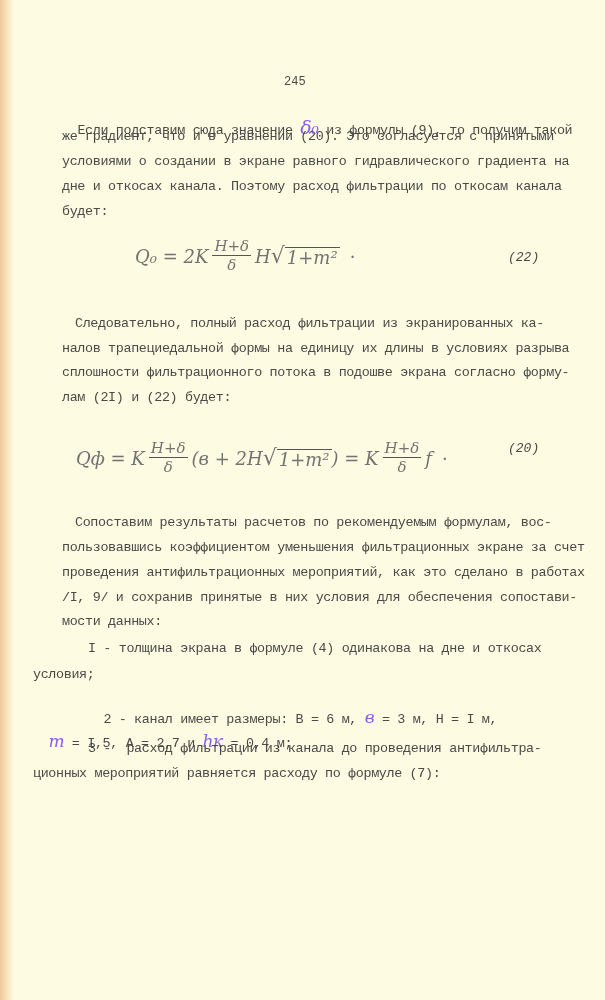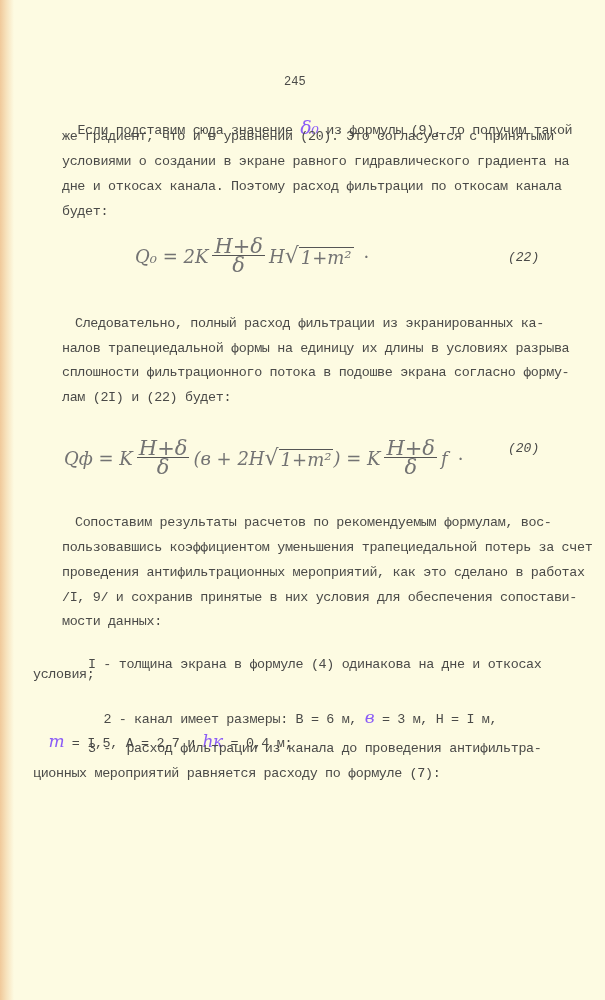--- a/index.html
+++ b/index.html
@@ -25,21 +25,21 @@
     }
     .inline-math {
       font-family: "DejaVu Serif", serif; font-style: italic;
       font-size: 19px; color: #8b5cf6;
     }
     .formula {
       position: absolute; display: flex; align-items: center;
       font-family: "DejaVu Serif", serif; font-style: italic;
       color: #737373; font-size: 18px;
     }
-    .frac { display: inline-flex; flex-direction: column; align-items: center; margin: 0 4px; font-size: 21px; }
+    .frac { display: inline-flex; flex-direction: column; align-items: center; margin: 0 4px; font-size: 15px; }
     .frac .num { padding: 0 2px 1px 2px; border-bottom: 1.2px solid #555; line-height: 16px; }
     .frac .den { line-height: 18px; }
     .sqrt { display: inline-flex; align-items: stretch; }
     .sqrt .rad-sign { font-size: 22px; line-height: 22px; font-style: normal; }
     .sqrt .rad-body { border-top: 1.2px solid #555; padding: 0 2px; line-height: 20px; margin-top: 2px; }
     .eq-num {
       position: absolute; font-family: "Liberation Mono", monospace;
       font-size: 13px; color: #4a4a48; font-style: italic;
     }
   </style>
@@ -71,21 +71,21 @@
   </span>
   <span style="margin-left:10px; font-style:normal;">·</span>
 </div>
 <div class="eq-num" style="left:508px; top:250px;">(22)</div>
 
 <div class="line" style="left:75px; top:315px;">Следовательно, полный расход фильтрации из экранированных ка-</div>
 <div class="line" style="left:62px; top:340px;">налов трапециедальной формы на единицу их длины в условиях разрыва</div>
 <div class="line" style="left:62px; top:364px;">сплошности фильтрационного потока в подошве экрана согласно форму-</div>
 <div class="line" style="left:62px; top:389px;">лам (2I) и (22) будет:</div>
 
-<div class="formula" style="left:64px; top:440px;justify-content:flex-end;">
+<div class="formula" style="left:76px; top:440px;justify-content:flex-end;">
   <span>Qф = K</span>
   <span class="frac">
     <span class="num">H+δ</span>
     <span class="den">δ</span>
   </span>
   <span>(в + 2H</span>
   <span class="sqrt">
     <span class="rad-sign">√</span>
     <span class="rad-body">1+m²</span>
   </span>
@@ -93,26 +93,26 @@
   <span class="frac">
     <span class="num">H+δ</span>
     <span class="den">δ</span>
   </span>
   <span>f</span>
   <span style="margin-left:10px; font-style:normal;">·</span>
 </div>
 <div class="eq-num" style="left:508px; top:441px;">(20)</div>
 
 <div class="line" style="left:75px; top:514px;">Сопоставим результаты расчетов по рекомендуемым формулам, вос-</div>
-<div class="line" style="left:62px; top:539px;">пользовавшись коэффициентом уменьшения трапециедальной потерь за счет</div>
+<div class="line" style="left:62px; top:539px;">пользовавшись коэффициентом уменьшения фильтрационных экране за счет</div>
 <div class="line" style="left:62px; top:564px;">проведения антифильтрационных мероприятий, как это сделано в работах</div>
 <div class="line" style="left:62px; top:589px;">/I, 9/ и сохранив принятые в них условия для обеспечения сопостави-</div>
 <div class="line" style="left:62px; top:613px;">мости данных:</div>
 
-<div class="line" style="left:88px; top:656px;">I - толщина экрана в формуле (4) одинакова на дне и откосах</div>
+<div class="line" style="left:88px; top:640px;">I - толщина экрана в формуле (4) одинакова на дне и откосах</div>
 <div class="line" style="left:33px; top:666px;">условия;</div>
 
 <div class="line" style="left:88px; top:690px;">
   <span>2 - канал имеет размеры: B = 6 м, </span><span class="inline-math" style="font-size:17px;">в</span><span> = 3 м, H = I м,</span>
 </div>
 <div class="line" style="left:33px; top:714px;">
   <span class="inline-math" style="font-size:17px;">m</span><span> = I,5, A = 2,7 и </span><span class="inline-math" style="font-size:17px;">hк</span><span> = 0,4 м;</span>
 </div>
 
 <div class="line" style="left:88px; top:740px;text-align:right;">3 -  расход фильтрации из канала до проведения антифильтра-</div>

